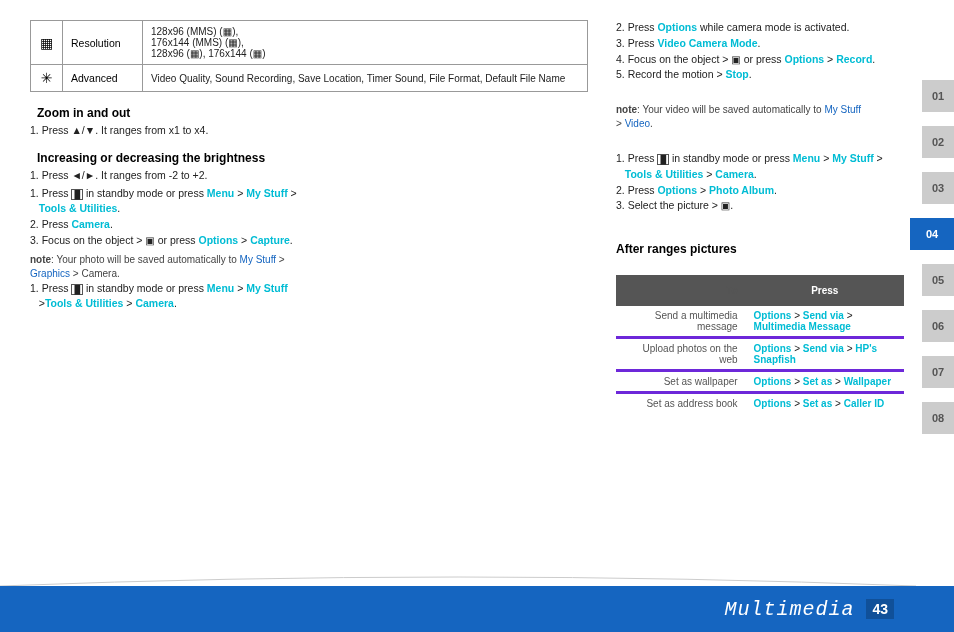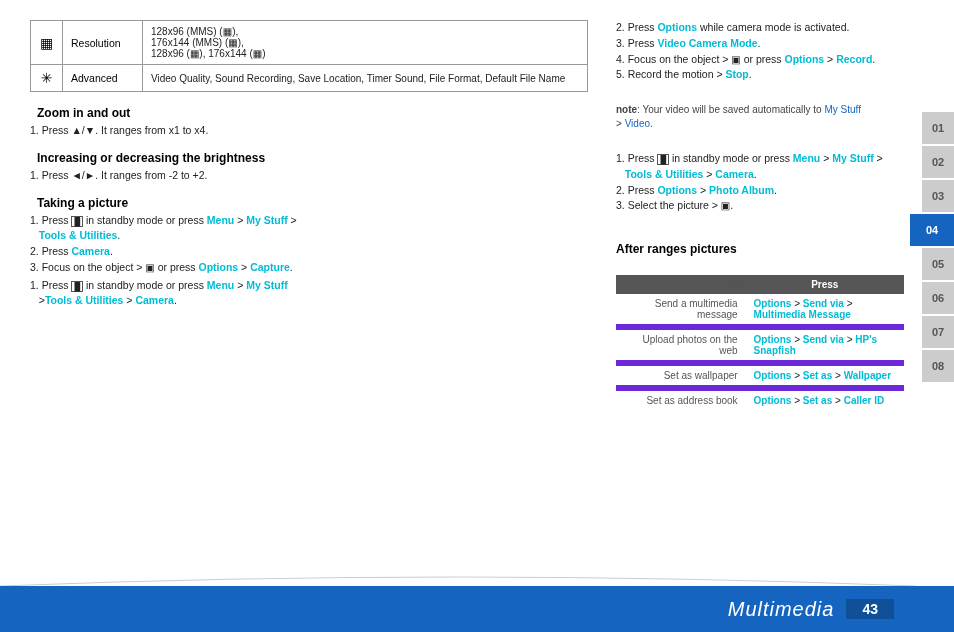--- a/index.html
+++ b/index.html
@@ -127,27 +127,27 @@
     
     .action-table {
       width: 100%;
       border-collapse: collapse;
       font-size: 10px;
       margin-top: 4px;
     }
     .action-table th {
       background: #555;
       color: #fff;
-      padding: 4px 8px;
+      padding: 10px 8px;
       text-align: center;
       font-weight: bold;
       font-size: 10px;
     }
     .action-table td {
-      border-bottom: 6px solid #6d28d9;
+      border-bottom: 3px solid #6d28d9;
       padding: 4px 8px;
       vertical-align: top;
       color: #222;
       font-size: 10px;
     }
     .action-table tr:last-child td {
       border-bottom: none;
     }
     .action-table .action-col {
       text-align: right;
@@ -157,22 +157,22 @@
     .action-table .press-col {
       width: 55%;
     }
 
     
     .tab-sidebar {
       width: 38px;
       display: flex;
       flex-direction: column;
       align-items: flex-end;
-      padding-top: 112px;
-      gap: 0;
+      padding-top: 80px;
+      gap: 12px;
     }
 
     .tab-item {
       width: 32px;
       height: 32px;
       background: #ccc;
       display: flex;
       align-items: center;
       justify-content: center;
       font-size: 11px;
@@ -199,28 +199,29 @@
       align-items: center;
       justify-content: flex-end;
       padding-right: 60px;
     }
     .bottom-bar-text {
       color: #fff;
       font-size: 20px;
       font-style: italic;
       font-weight: normal;
       letter-spacing: 1px;
+      font-family: Liberation Mono, monospace;
     }
     .bottom-bar-num {
       color: #fff;
       font-size: 14px;
       font-weight: bold;
       margin-left: 12px;
       background: rgba(0,0,0,0.2);
-      padding: 2px 16px;
+      padding: 2px 6px;
     }
 
     
     .curve-divider {
       position: absolute;
       bottom: 46px;
       left: 0;
       right: 38px;
       height: 18px;
       overflow: hidden;
@@ -262,26 +263,29 @@
         </tr>
       </tbody>
     </table>
 
     <div class="section-heading">Zoom in and out</div>
     <div class="section-body">1. Press ▲/▼. It ranges from x1 to x4.</div>
 
     <div class="section-heading">Increasing or decreasing the brightness</div>
     <div class="section-body">1. Press ◄/►. It ranges from -2 to +2.</div>
 
-    <div class="section-heading">Taking a picture</div>
     <div class="section-body">
       1. Press <span style="font-size:8px;border:1px solid #555;padding:0 2px;">█</span> in standby mode or press <span class="cyan">Menu</span> &gt; <span class="cyan">My Stuff</span> &gt;<br>
       &nbsp;&nbsp;&nbsp;<span class="cyan">Tools &amp; Utilities</span>.<br>
       2. Press <span class="cyan">Camera</span>.<br>
       3. Focus on the object &gt; <span style="font-size:10px;">▣</span> or press <span class="cyan">Options</span> &gt; <span class="cyan">Capture</span>.
+    </div>
+    <div class="note-text">
+      <strong>note</strong>: Your photo will be saved automatically to <span class="blue-link">My Stuff</span> &gt;<br>
+      <span class="blue-link">Graphics</span> &gt; Camera.
     </div>
 
     <div class="section-body">
       1. Press <span style="font-size:8px;border:1px solid #555;padding:0 2px;">█</span> in standby mode or press <span class="cyan">Menu</span> &gt; <span class="cyan">My Stuff</span><br>
       &nbsp;&nbsp;&nbsp;&gt;<span class="cyan">Tools &amp; Utilities</span> &gt; <span class="cyan">Camera</span>.
     </div>
 
   </div>
 
   <div class="right-content">

